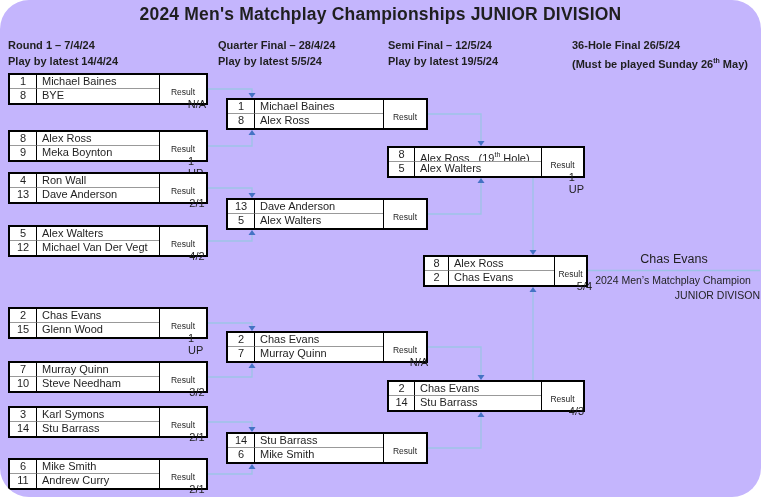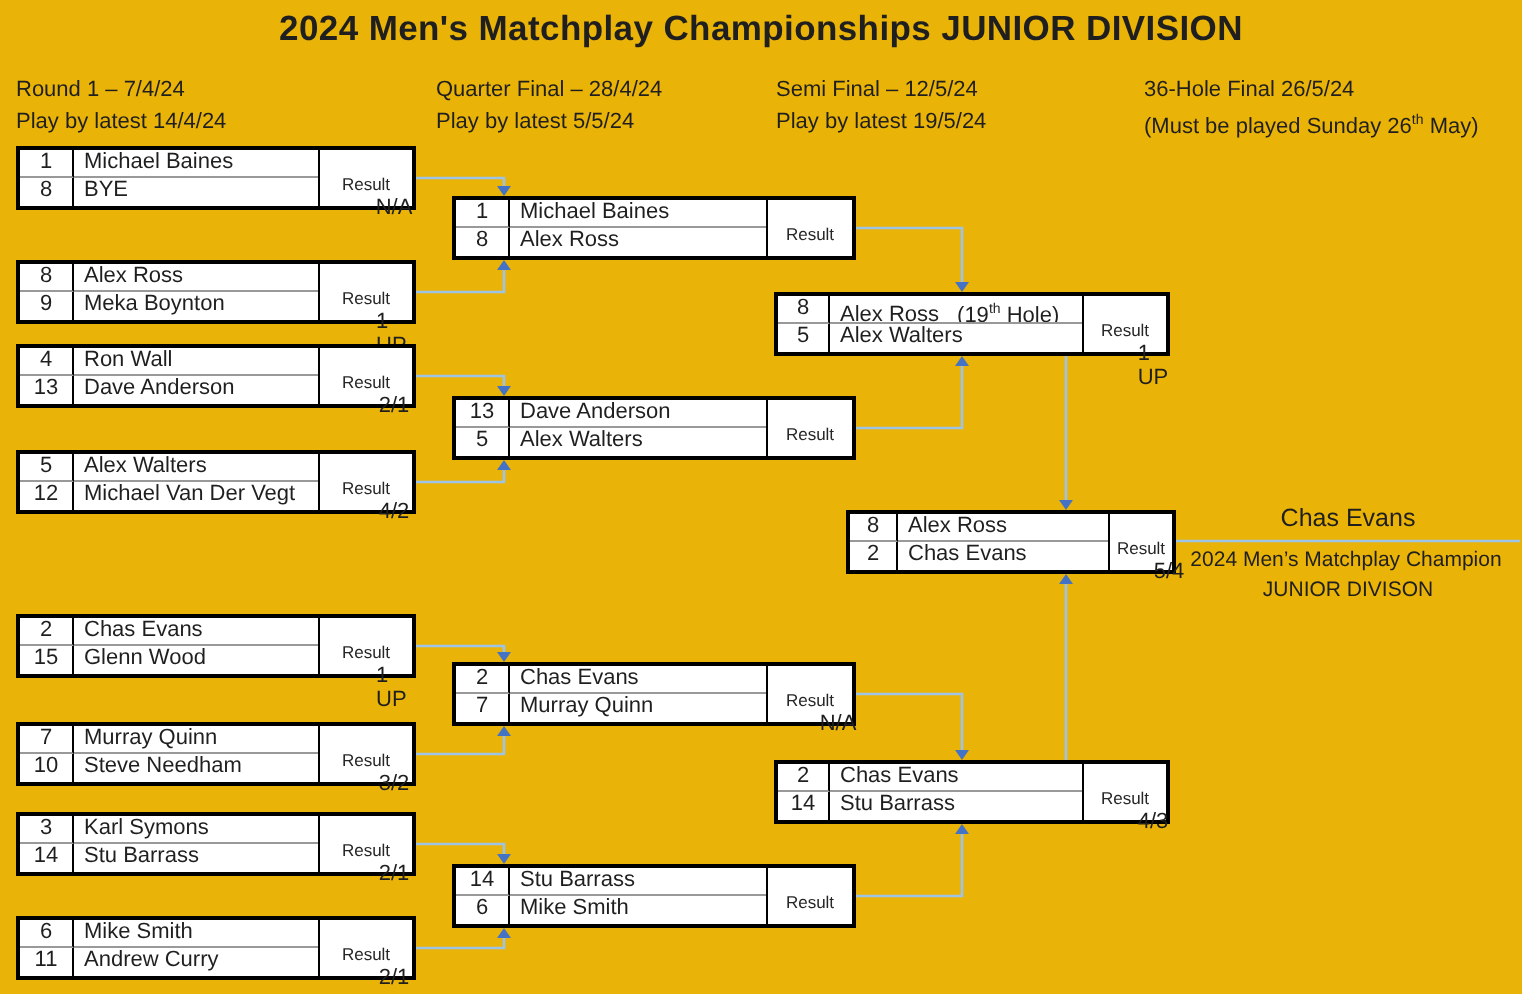--- a/index.html
+++ b/index.html
@@ -1,20 +1,20 @@
 <!DOCTYPE html>
 <html><head>
 <meta charset="utf-8">
 <style>
   html,body{margin:0;padding:0;background:#fff;}
   body{width:761px;height:497px;font-family:"Liberation Sans",sans-serif;color:#1f1f1f;}
-  #stage{position:relative;width:761px;height:497px;overflow:hidden;background:#eab308;}
+  #stage{position:relative;width:761px;height:497px;overflow:hidden;background:#c4b5fd;border-radius:29px;}
   #title{position:absolute;top:4px;left:0;width:100%;text-align:center;
          font-size:17.5px;font-weight:bold;letter-spacing:.2px;}
-  .colhead{position:absolute;top:37px;font-size:11px;font-weight:normal;line-height:16px;white-space:nowrap;}
+  .colhead{position:absolute;top:37px;font-size:11px;font-weight:bold;line-height:16px;white-space:nowrap;}
   .colhead sup{font-size:7px;}
   svg#wires{position:absolute;left:0;top:0;pointer-events:none;}
 
   .match{position:absolute;display:grid;grid-template-rows:14px 14px;
          border:2px solid #000;background:#fff;font-size:11px;}
   .match>div{box-sizing:border-box;line-height:13px;}
   .r1 {grid-template-columns:27px 122px 47px;}
   .qf {grid-template-columns:27px 128px 43px;}
   .sf {grid-template-columns:26px 126px 42px;}
   .fin{grid-template-columns:24px 105px 32px;}
@@ -25,21 +25,21 @@
   .res{grid-area:1/3/3/4;border-left:1.2px solid #000;display:flex;flex-direction:column;align-items:center;}
   .rl{font-size:8.5px;line-height:11px;margin-top:12px;color:#262626;}
   .rv{font-size:11px;line-height:12px;padding-left:28px;}
   .b{font-weight:normal;}
   .wavy{text-decoration-style:wavy;text-decoration-color:#e03c31;
         text-decoration-thickness:1px;text-underline-offset:2px;}
   .note{margin-left:9px;}
   .nm sup{font-size:7px;}
   .champ-name{position:absolute;left:588px;top:252px;width:172px;text-align:center;font-size:12.5px;}
   .champ-l1{position:absolute;left:585px;top:274px;width:176px;text-align:center;font-size:10.5px;}
-  .champ-l2{position:absolute;left:588px;top:289px;width:172px;text-align:center;font-size:10.5px;}
+  .champ-l2{position:absolute;left:588px;top:289px;width:172px;text-align:right;font-size:10.5px;}
 </style>
 </head>
 <body>
 
 <div id="stage">
 
   <div id="title">2024 Men's Matchplay Championships  JUNIOR DIVISION</div>
 
   <div class="colhead" style="left:8px">
     <div>Round 1 – 7/4/24</div>

